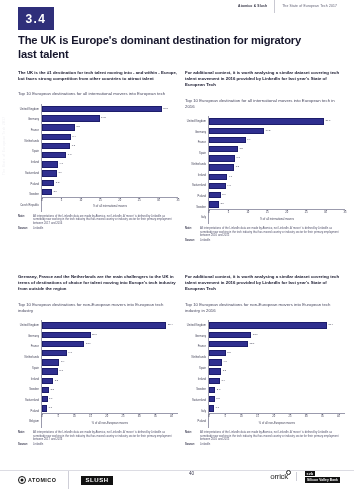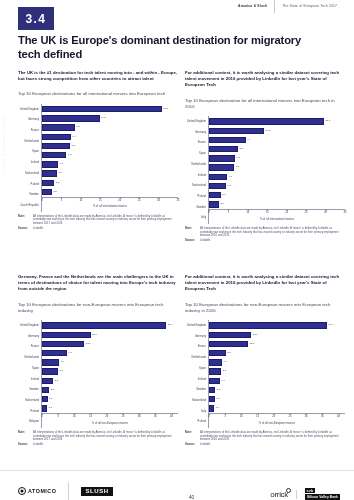--- a/index.html
+++ b/index.html
@@ -131,21 +131,21 @@
   }
   .note-txt{
     flex:1 1 auto; font-size:2.7px; color:#50506a;
     line-height:3.6px; letter-spacing:.02px;
   }
 
   
   .footer{
     position:absolute; left:0; right:0; bottom:0; height:30px;
     border-top:0.5px solid #dcdce3;
-    display:flex; align-items:flex-end;
+    display:flex; align-items:flex-start;
   }
   .footer-left{
     display:flex; align-items:center; gap:0; padding-left:18px;
   }
   .logo-atomico{
     display:flex; align-items:center; gap:2px;
     padding-right:12px; border-right:0.5px solid #cfcfd8; height:18px;
   }
   .atomico-mark{
     width:8px; height:8px; border-radius:50%;
@@ -193,21 +193,21 @@
 </head>
 <body>
 
 <div class="top-strip">
   <span class="hdr bold">Atomico &amp; Slush</span>
   <span class="hdr light">The State of European Tech 2017</span>
 </div>
 
 <div class="chapter-badge">3.4</div>
 
-<h1 class="page-title">The UK is Europe's dominant destination for migratory tech defined</h1>
+<h1 class="page-title">The UK is Europe's dominant destination for migratory last talent</h1>
 
 <div class="edge-watermark">The State of European Tech 2017</div>
 
 <div class="block col-left row-top">
   <div class="lede">The UK is the #1 destination for tech talent moving into - and within - Europe, but faces strong competition from other countries to attract talent</div>
   <div class="subhead">Top 10 European destinations for all international movers into European tech</div>
   <div class="chart">
       <div class="ylabels">
         <span>United Kingdom</span>
         <span>Germany</span>

